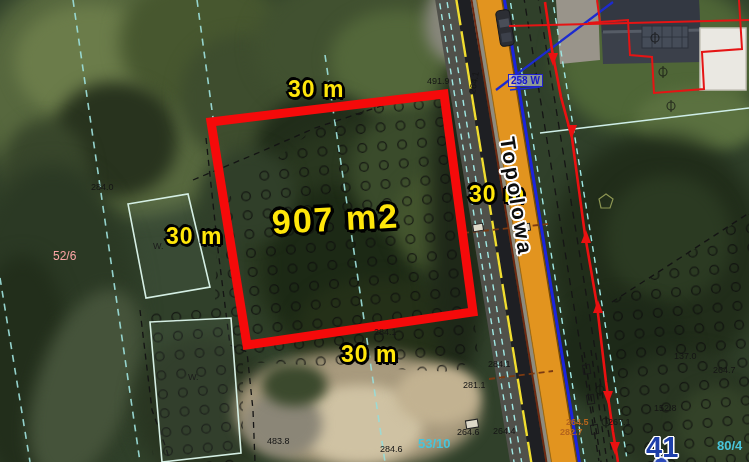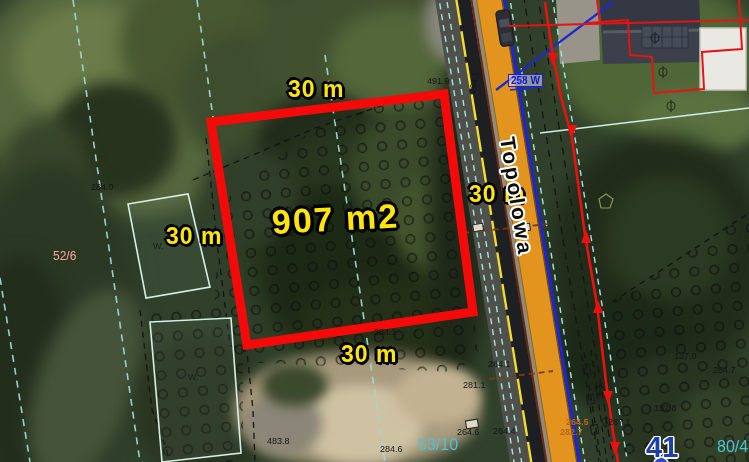--- a/index.html
+++ b/index.html
@@ -8,21 +8,21 @@
     background:#30402a;font-family:"Liberation Sans",sans-serif;
   }
   .stage *{box-sizing:border-box;}
   #terrain{position:absolute;inset:0;}
   .patch{position:absolute;border-radius:48%;}
   #vector{position:absolute;left:0;top:0;}
   #annotation-layer,#labels{position:absolute;inset:0;pointer-events:none;}
   .al{position:absolute;white-space:nowrap;transform-origin:left top;line-height:1.05;}
   .e{font-size:9px;color:#151515;}
   .c{font-size:12px;color:#fca5a5;}
-  .c2{font-size:16px;color:#49c4da;font-weight:normal;}
+  .c2{font-size:13px;color:#49c4da;font-weight:bold;}
   .o{font-size:9px;color:#b5651d;font-weight:bold;margin-left:44px;}
   .w{font-size:9px;color:#1c1c1c;}
   .b{font-size:10px;color:#1818cc;font-weight:bold;border:1px solid #2222cc;
      background:rgba(220,228,238,.55);padding:0 2px;line-height:11px;}
   .yl{
     color:#ffe60a;font-weight:bold;font-size:23px;letter-spacing:1px;
     text-shadow:2px 0 #000,-2px 0 #000,0 2px #000,0 -2px #000,
       1.6px 1.6px #000,-1.6px 1.6px #000,1.6px -1.6px #000,-1.6px -1.6px #000,
       3px 1px #000,-3px -1px #000,1px 3px #000,-1px -3px #000;
   }

